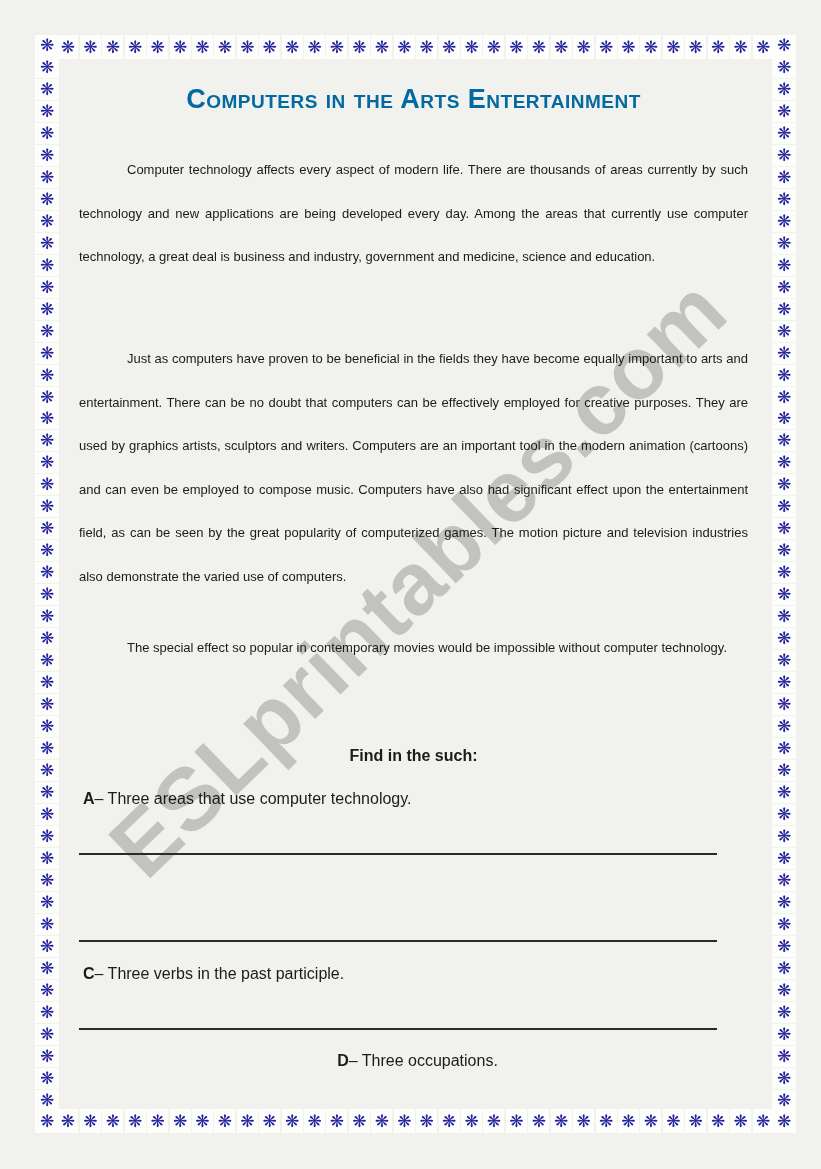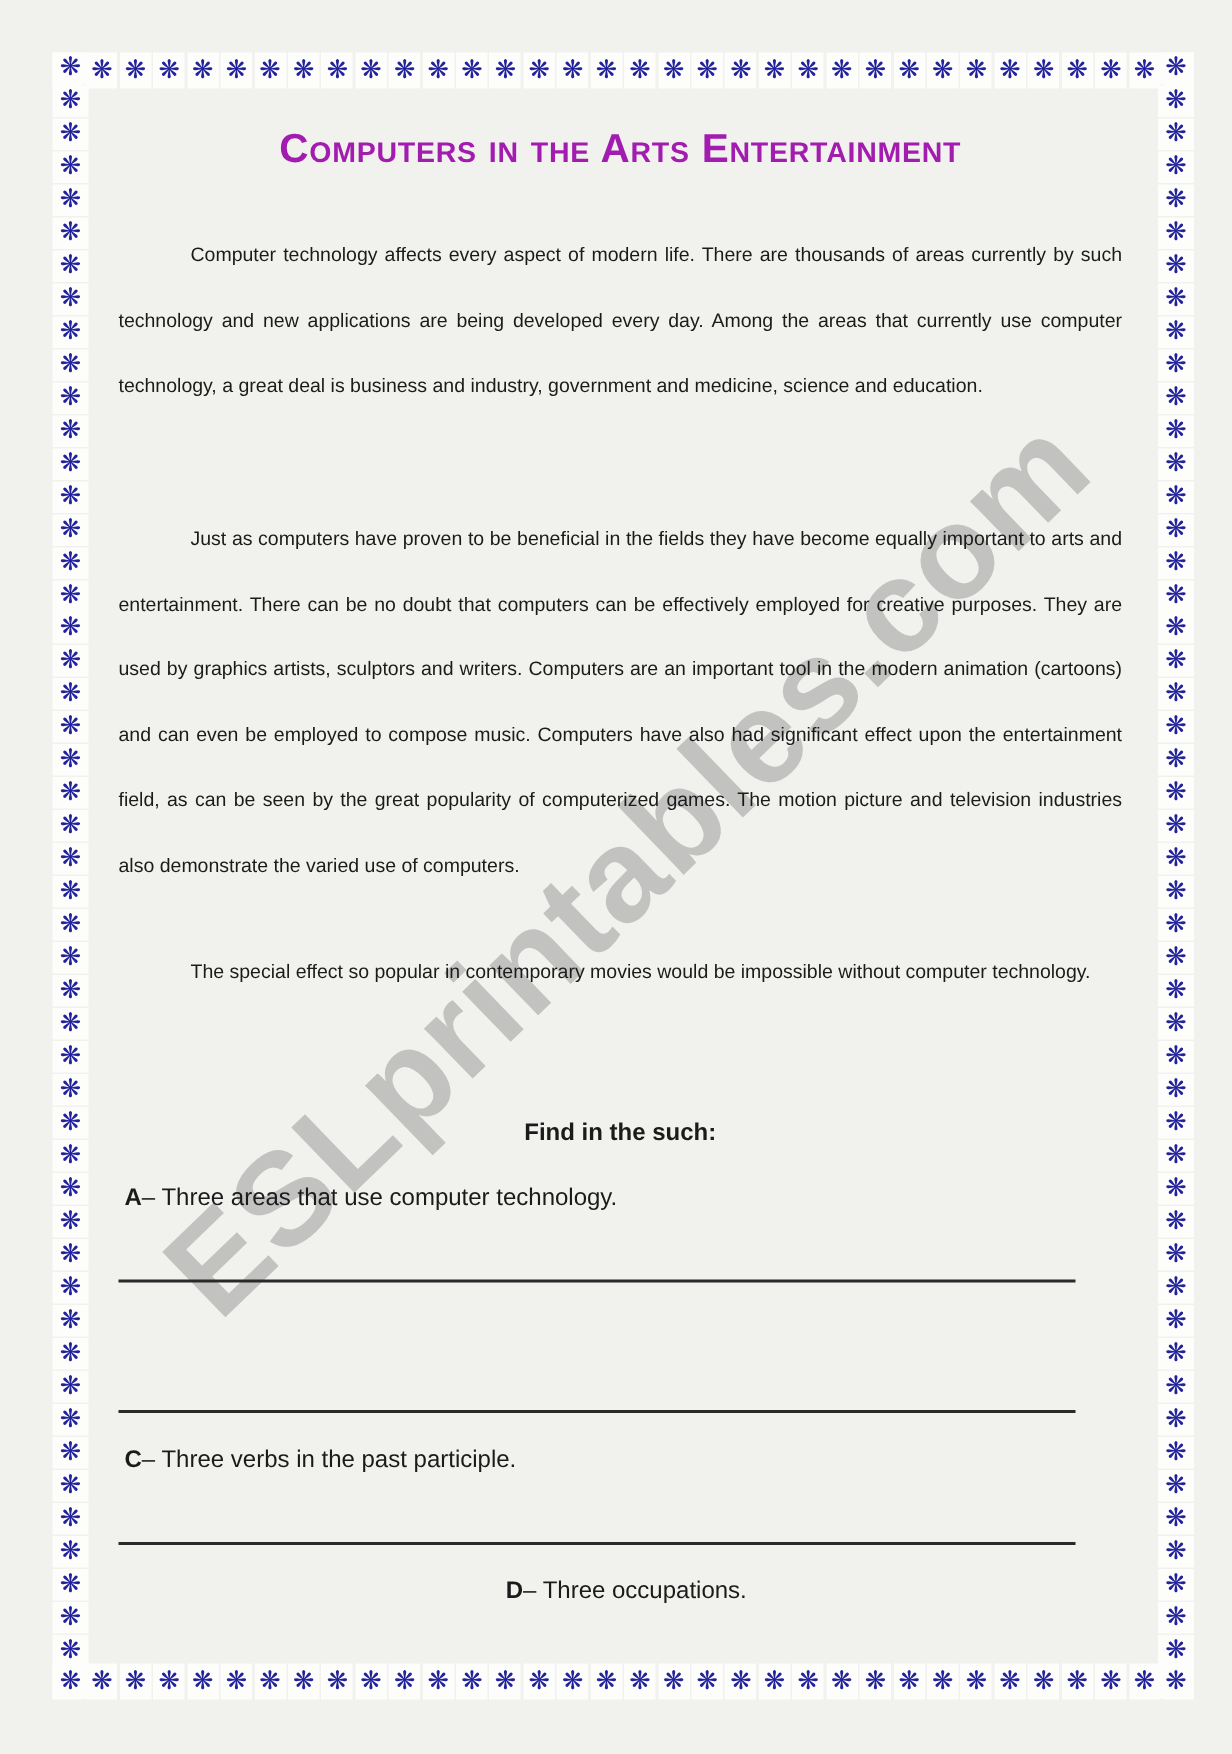--- a/index.html
+++ b/index.html
@@ -58,21 +58,21 @@
     color: #1b1b1b;
   }
   .title {
     position: absolute; top: 84px; left: 0; width: 100%;
     margin: 0;
     text-align: center;
     font-size: 27px;
     font-weight: 600;
     font-variant: small-caps;
     letter-spacing: 0.5px;
-    color: #a21caf;
+    color: #0369a1;
   }
   .para {
     position: absolute; left: 0; width: 100%;
     margin: 0;
     font-size: 13px;
     line-height: 43.5px;
     text-align: justify;
     text-indent: 48px;
   }
   .p1 { top: 148px; }

